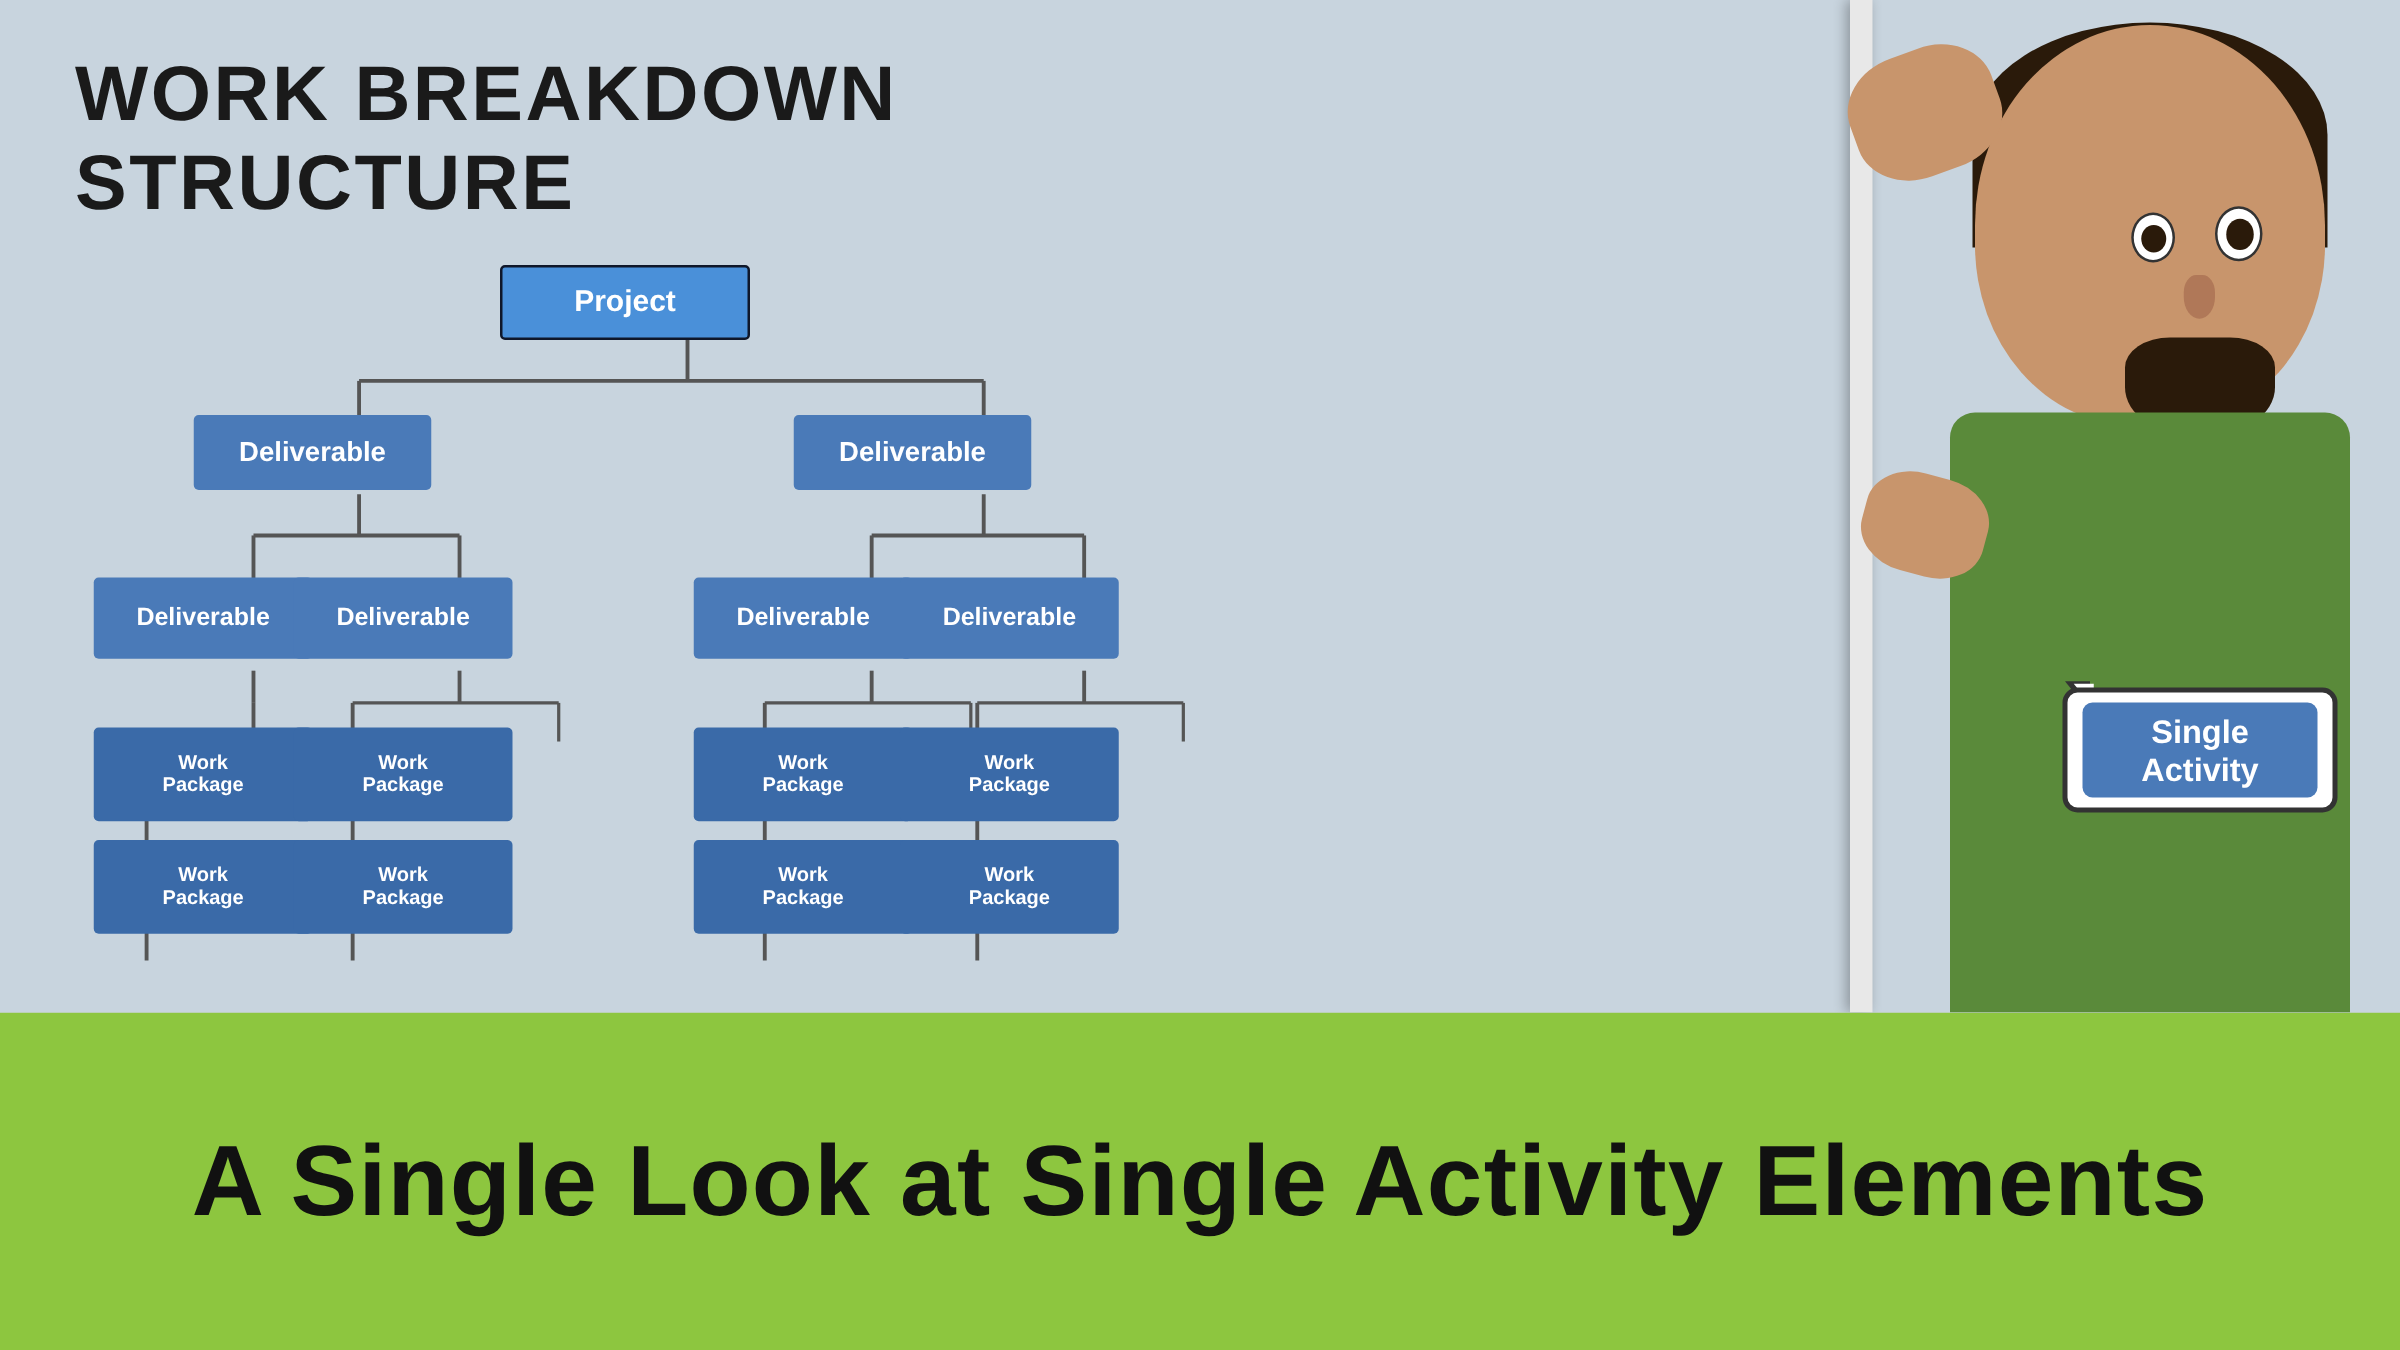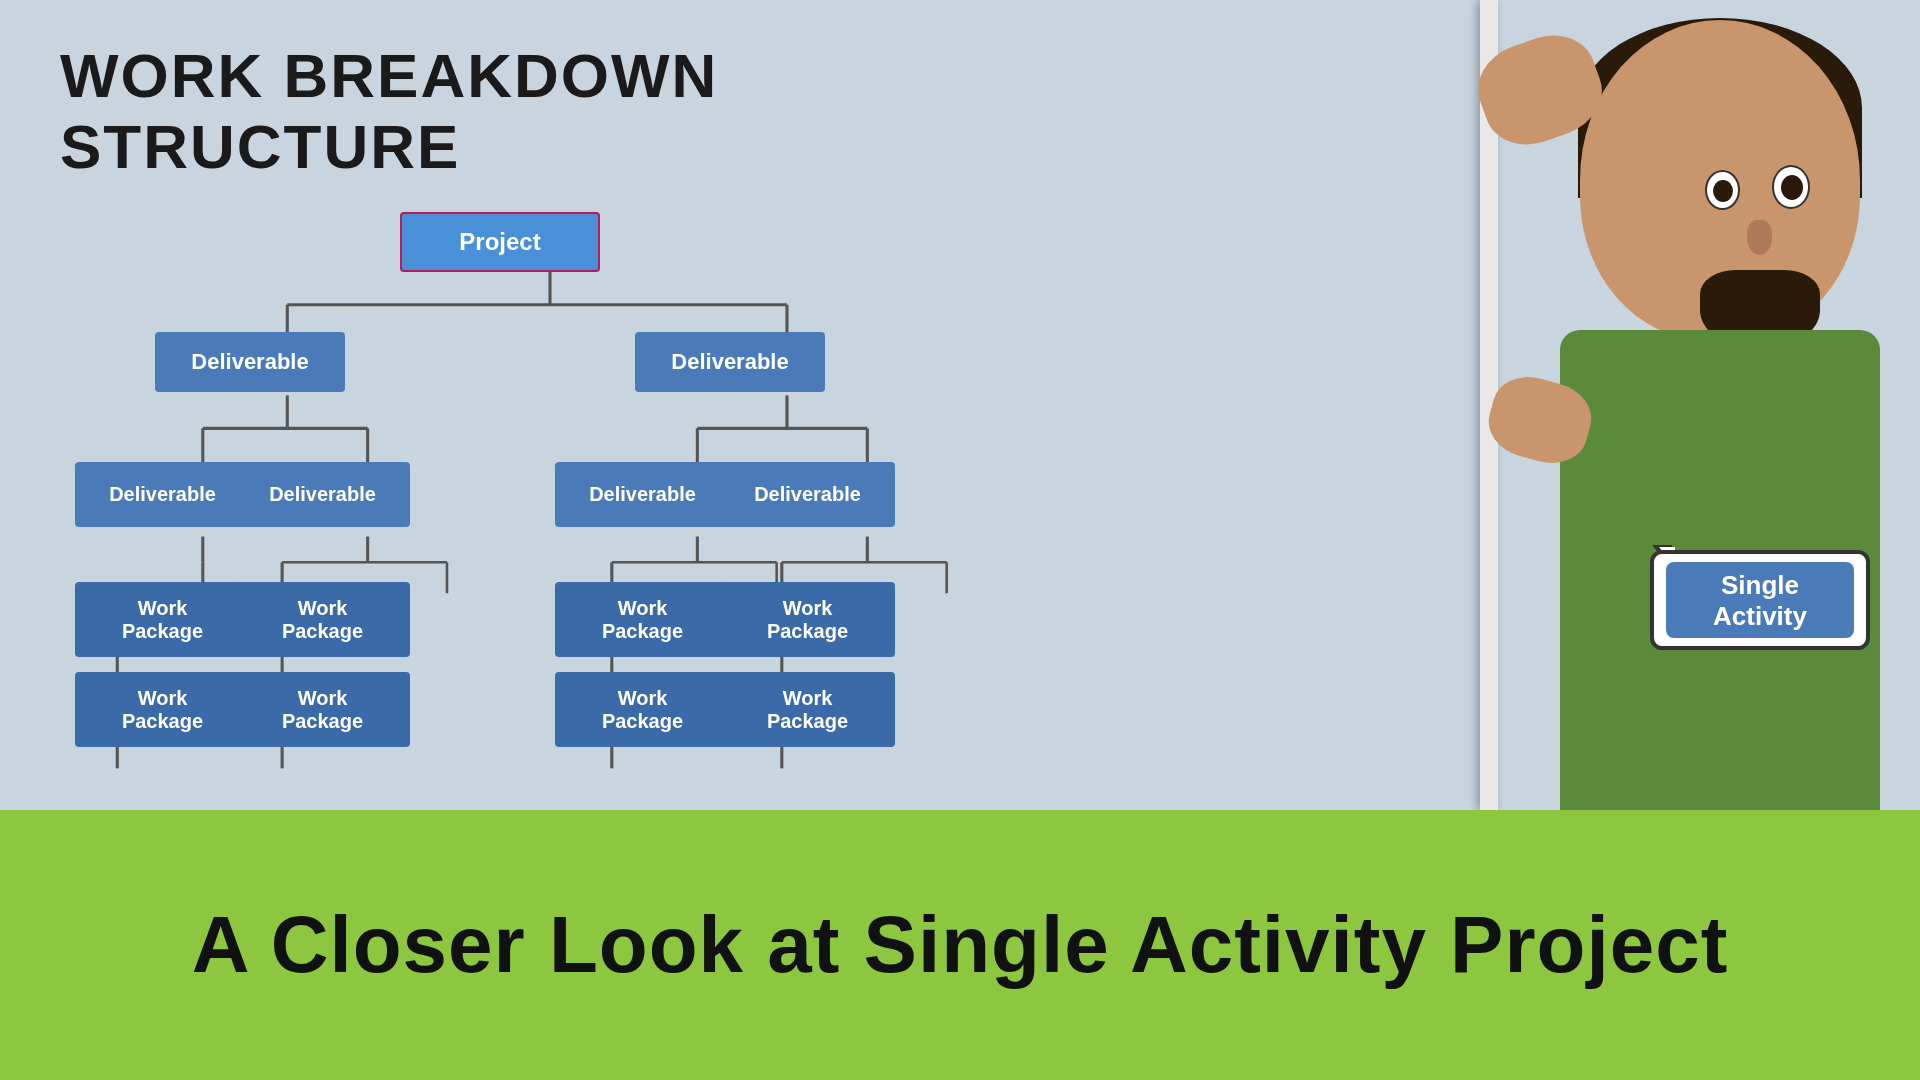--- a/index.html
+++ b/index.html
@@ -72,21 +72,21 @@
       align-items: center;
       justify-content: center;
       text-align: center;
       color: white;
       font-family: Arial, sans-serif;
       font-weight: bold;
     }
 
     .node-project {
       background: #4a90d9;
-      border: 2px solid #be185d;
+      border: 2px solid #0f172a;
       width: 200px;
       height: 60px;
       font-size: 24px;
       left: 340px;
       top: 0px;
     }
 
     .node-deliverable-l1 {
       background: #4a7ab8;
       width: 190px;
@@ -128,21 +128,21 @@
 
     .node-del-rr {
       left: 660px;
       top: 250px;
     }
 
     .node-wp {
       background: #3a6aa8;
       width: 175px;
       height: 75px;
-      font-size: 20px;
+      font-size: 16px;
     }
 
     
     .wp-ll-1 { left: 15px; top: 370px; }
     .wp-ll-2 { left: 15px; top: 460px; }
 
     
     .wp-lr-1 { left: 175px; top: 370px; }
     .wp-lr-2 { left: 175px; top: 460px; }
 
@@ -545,16 +545,16 @@
         <div class="speech-bubble-inner">
           <div class="speech-bubble-text" style="white-space:pre-line">Single<br>Activity</div>
         </div>
       </div>
 
     </div>
 
   </div>
 
   <div class="bottom-bar">
-    <div class="bottom-text">A Closer Look at Single Activity Project</div>
+    <div class="bottom-text">A Single Look at Single Activity Elements</div>
   </div>
 
 </div>
 
 </body></html>

